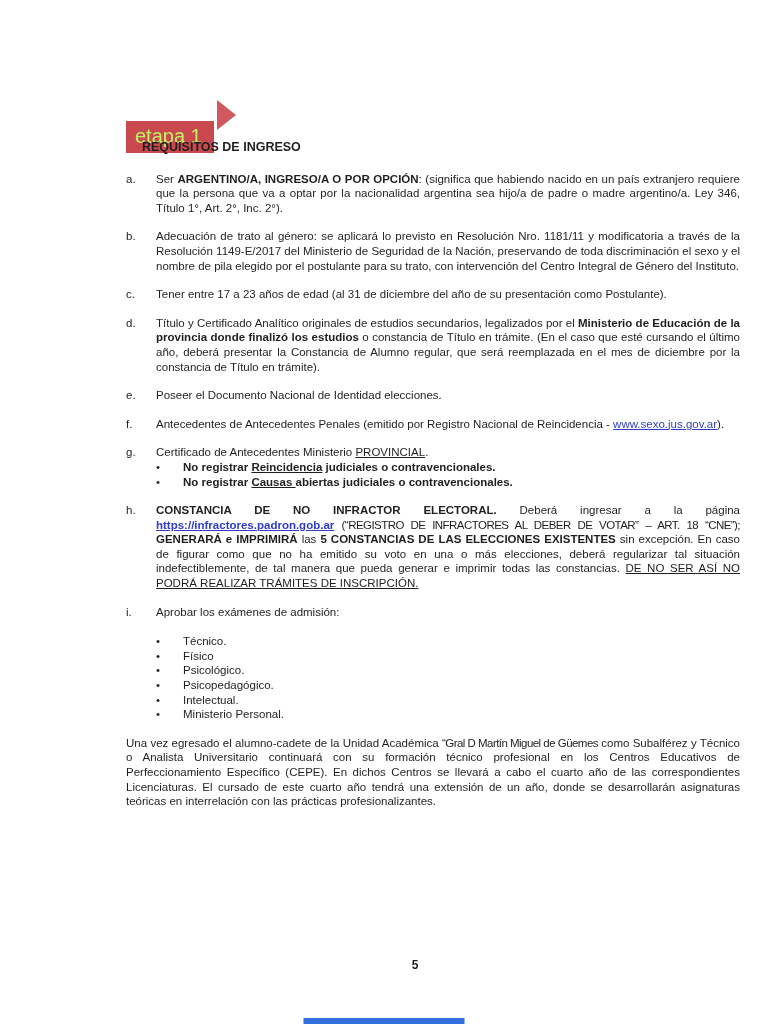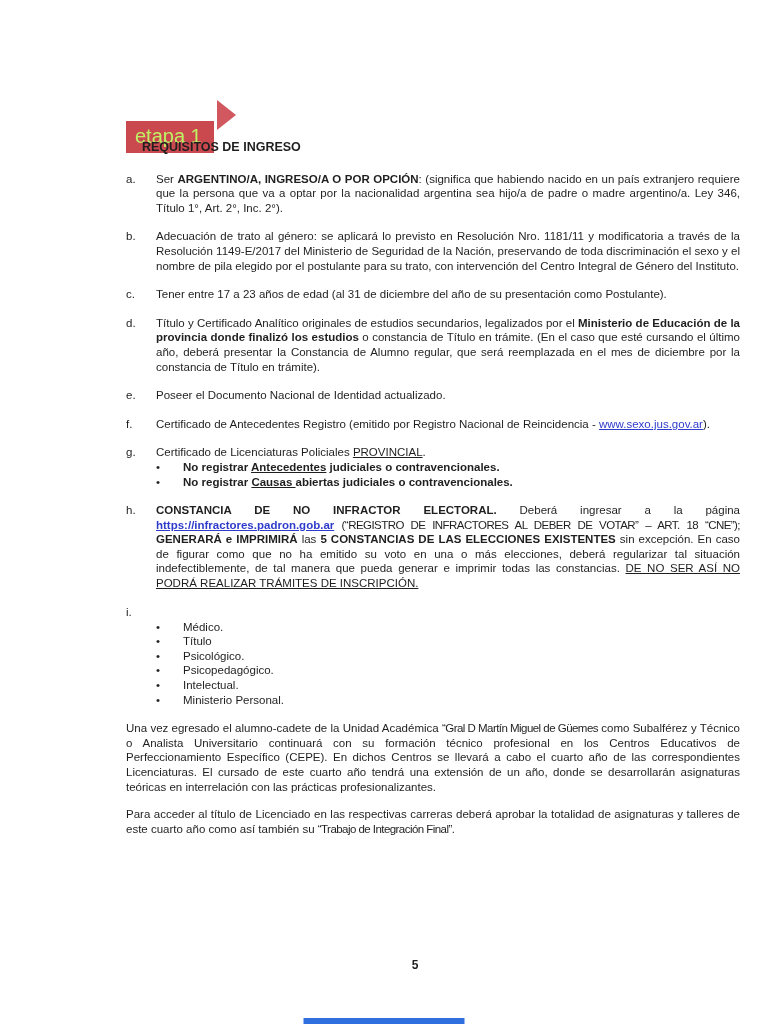--- a/index.html
+++ b/index.html
@@ -70,62 +70,63 @@
         </div>
         <div class="item">
           <div class="letter">d.</div>
           <div class="body">
             <div class="just"><span>Título y Certificado Analítico originales de estudios secundarios, legalizados por el </span><span class="b">Ministerio de Educación de la provincia donde finalizó los estudios</span><span> o constancia de Título en trámite. (En el caso que esté cursando el último año, deberá presentar la Constancia de Alumno regular, que será reemplazada en el mes de diciembre por la constancia de Título en trámite).</span></div>
           </div>
         </div>
         <div class="item">
           <div class="letter">e.</div>
           <div class="body">
-            <div class="just"><span>Poseer el Documento Nacional de Identidad actualizado.</span></div>
+            <div class="just"><span>Poseer el Documento Nacional de Identidad elecciones.</span></div>
           </div>
         </div>
         <div class="item">
           <div class="letter">f.</div>
           <div class="body">
-            <div class="just"><span>Certificado de Antecedentes Registro (emitido por Registro Nacional de Reincidencia - </span><span class="lnk">www.sexo.jus.gov.ar</span><span>).</span></div>
+            <div class="just"><span>Antecedentes de Antecedentes Penales (emitido por Registro Nacional de Reincidencia - </span><span class="lnk">www.sexo.jus.gov.ar</span><span>).</span></div>
           </div>
         </div>
         <div class="item">
           <div class="letter">g.</div>
           <div class="body">
-            <div class="just"><span>Certificado de Licenciaturas Policiales </span><span class="u">PROVINCIAL</span><span>.</span></div>
+            <div class="just"><span>Certificado de Antecedentes Ministerio </span><span class="u">PROVINCIAL</span><span>.</span></div>
             <div class="bullets">
               <div class="brow">
                 <div class="bdot">•</div>
-                <div class="btext"><span class="b">No registrar </span><span class="b u">Antecedentes</span><span class="b"> judiciales o contravencionales.</span></div>
+                <div class="btext"><span class="b">No registrar </span><span class="b u">Reincidencia</span><span class="b"> judiciales o contravencionales.</span></div>
               </div>
               <div class="brow">
                 <div class="bdot">•</div>
                 <div class="btext"><span class="b">No registrar </span><span class="b u">Causas </span><span class="b">abiertas judiciales o contravencionales.</span></div>
               </div>
             </div>
           </div>
         </div>
         <div class="item">
           <div class="letter">h.</div>
           <div class="body">
             <div class="just"><span class="b">CONSTANCIA DE NO INFRACTOR ELECTORAL.</span><span> Deberá ingresar a la página </span><span class="b lnk">https://infractores.padron.gob.ar</span><span> </span><span class="nar">(“REGISTRO DE INFRACTORES AL DEBER DE VOTAR” – ART. 18 “CNE”); </span><span class="b">GENERARÁ e IMPRIMIRÁ</span><span> las </span><span class="b">5 CONSTANCIAS DE LAS ELECCIONES EXISTENTES</span><span> sin excepción. En caso de figurar como que no ha emitido su voto en una o más elecciones, deberá regularizar tal situación indefectiblemente, de tal manera que pueda generar e imprimir todas las constancias. </span><span class="u">DE NO SER ASÍ NO PODRÁ REALIZAR TRÁMITES DE INSCRIPCIÓN.</span></div>
           </div>
         </div>
         <div class="item">
           <div class="letter">i.</div>
           <div class="body">
+            <div class="just"><span>Aprobar los exámenes de admisión:</span></div>
             <div class="bullets gap">
               <div class="brow">
                 <div class="bdot">•</div>
-                <div class="btext"><span>Médico.</span></div>
+                <div class="btext"><span>Técnico.</span></div>
               </div>
               <div class="brow">
                 <div class="bdot">•</div>
-                <div class="btext"><span>Título</span></div>
+                <div class="btext"><span>Físico</span></div>
               </div>
               <div class="brow">
                 <div class="bdot">•</div>
                 <div class="btext"><span>Psicológico.</span></div>
               </div>
               <div class="brow">
                 <div class="bdot">•</div>
                 <div class="btext"><span>Psicopedagógico.</span></div>
               </div>
               <div class="brow">
@@ -136,20 +137,19 @@
                 <div class="bdot">•</div>
                 <div class="btext"><span>Ministerio Personal.</span></div>
               </div>
             </div>
           </div>
         </div>
       </div>
 
     <div>
         <div class="para"><span>Una vez egresado el alumno-cadete de la Unidad Académica </span><span class="nar">“Gral D Martín Miguel de Güemes</span><span> como Subalférez y Técnico o Analista Universitario continuará con su formación técnico profesional en los Centros Educativos de Perfeccionamiento Específico (CEPE). En dichos Centros se llevará a cabo el cuarto año de las correspondientes Licenciaturas. El cursado de este cuarto año tendrá una extensión de un año, donde se desarrollarán asignaturas teóricas en interrelación con las prácticas profesionalizantes.</span></div>
-        <div class="para"><span>Para acceder al título de Licenciado en las respectivas carreras deberá aprobar la totalidad de asignaturas y talleres de este cuarto año como así también su </span><span class="nar">“Trabajo de Integración Final”.</span></div>
       </div>
 
   </div>
 
   <div class="pagenum">5</div>
   <div class="progress"></div>
 </div>
 
 </body></html>

